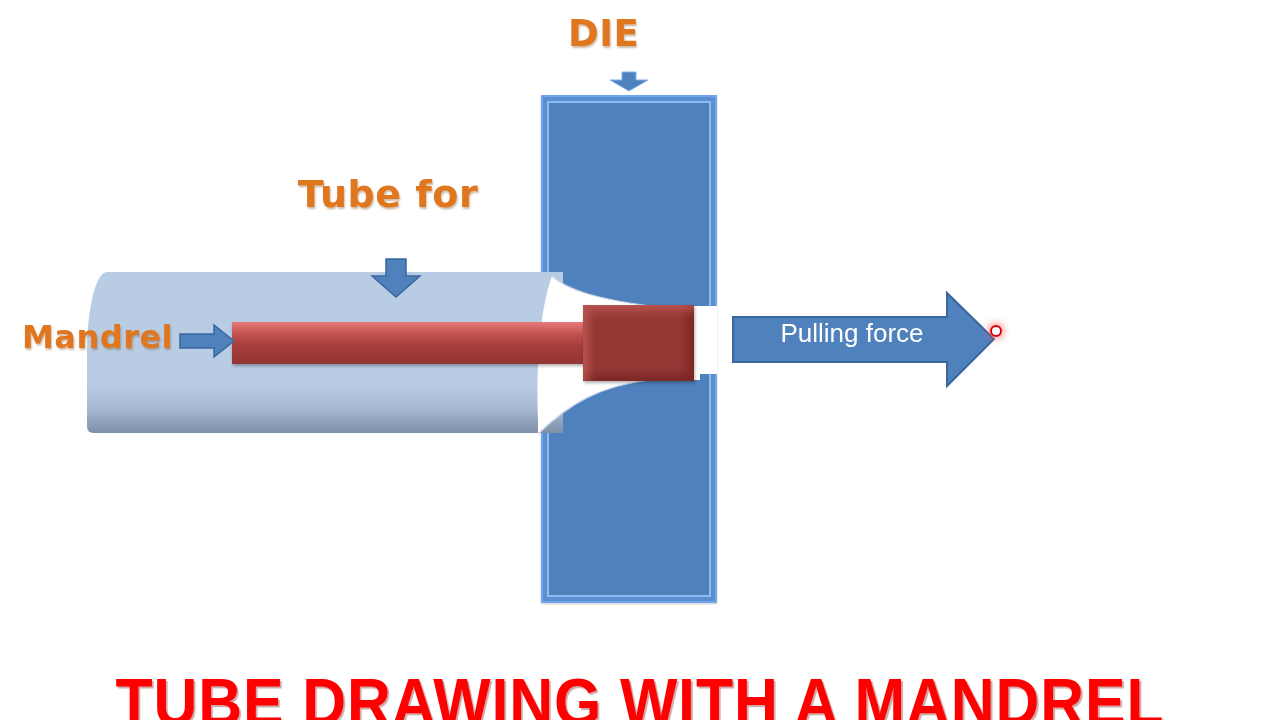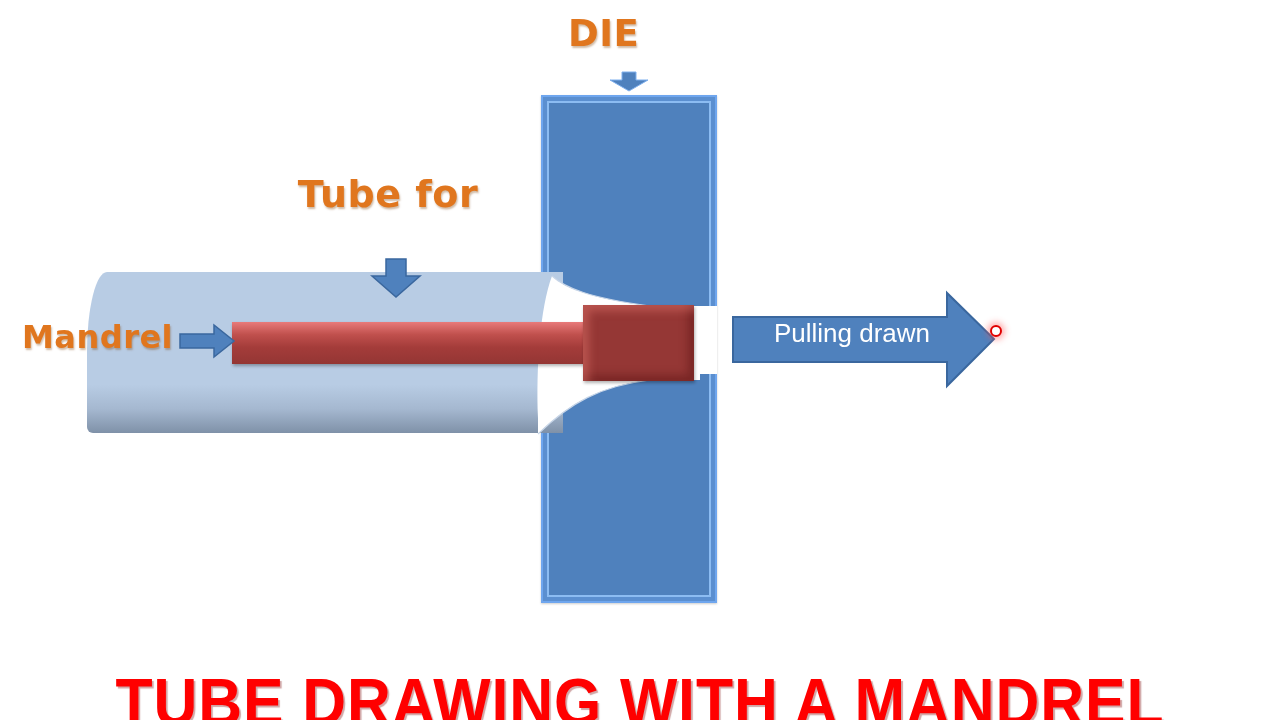--- a/index.html
+++ b/index.html
@@ -89,21 +89,21 @@
 <svg class="abs" style="left:370px; top:258px;" width="52" height="40" viewBox="0 0 52 40">
   <path d="M16 1 H36 V18 H50 L26 39 L2 18 H16 Z" fill="#4f81bd" stroke="#3a679e" stroke-width="1.5"></path>
 </svg>
 <svg class="abs" style="left:178px; top:323px;" width="58" height="36" viewBox="0 0 58 36">
   <path d="M2 11 H36 V2 L56 18 L36 34 V25 H2 Z" fill="#4f81bd" stroke="#3a679e" stroke-width="1.5"></path>
 </svg>
 
 <svg id="pull-arrow" class="abs" width="268" height="100" viewBox="0 0 268 100">
   <path d="M3 27 H217 V3 L264 49 L217 96 V72 H3 Z" fill="#4f81bd" stroke="#3a679e" stroke-width="2"></path>
 </svg>
-<div id="pull-text" class="abs">Pulling drawn</div>
+<div id="pull-text" class="abs">Pulling force</div>
 <div id="cursor-dot" class="abs"></div>
 
 <div id="die-label" class="abs label-orange">DIE</div>
 <div id="tube-label" class="abs label-orange">
   <div>Tube for</div>
 </div>
 <div id="mandrel-label" class="abs label-orange">Mandrel</div>
 
 <div id="title" class="abs">TUBE DRAWING WITH A MANDREL</div>
 

